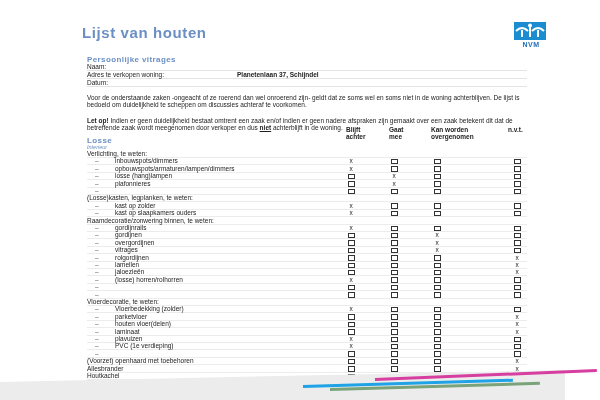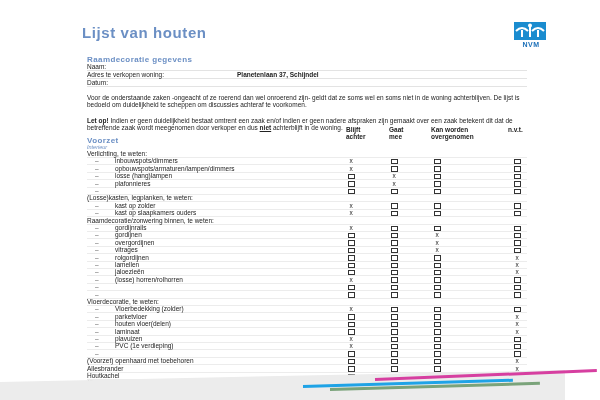--- a/index.html
+++ b/index.html
@@ -61,21 +61,21 @@
       <rect x="15" y="5" width="2" height="10" fill="#fff"></rect>
       <path d="M2 9 Q8 3 14 9" stroke="#fff" stroke-width="2" fill="none"></path>
       <path d="M18 9 Q24 3 30 9" stroke="#fff" stroke-width="2" fill="none"></path>
       <rect x="7" y="8" width="2" height="7" fill="#fff"></rect>
       <rect x="23" y="8" width="2" height="7" fill="#fff"></rect>
     </svg>
   </div>
   <div class="txt">NVM</div>
 </div>
 
-<div class="sec-title" style="top:55px;">Raamdecoratie gegevens</div>
+<div class="sec-title" style="top:55px;">Persoonlijke vitrages</div>
 <div class="pline" style="top:63px;"><span>Naam:</span><span class="val"></span></div>
 <div class="pline" style="top:71px;"><span>Adres te verkopen woning:</span><span class="val">Planetenlaan 37, Schijndel</span></div>
 <div class="pline" style="top:79px;"><span>Datum:</span><span class="val"></span></div>
 
 <div class="para" style="top:94px;">Voor de onderstaande zaken -ongeacht of ze roerend dan wel onroerend zijn- geldt dat ze soms wel en soms niet in de woning achterblijven. De lijst is bedoeld om duidelijkheid te scheppen om discussies achteraf te voorkomen.</div>
 <div class="para" style="top:117px;"><b>Let op!</b><span> Indien er geen duidelijkheid bestaat omtrent een zaak en/of indien er geen nadere afspraken zijn gemaakt over een zaak betekent dit dat de betreffende zaak wordt meegenomen door verkoper en dus </span><b class="u">niet</b><span> achterblijft in de woning.</span></div>
 
 <div class="colhdr" style="left:346px;">
     <div>Blijft</div>
     <div>achter</div>
@@ -86,21 +86,21 @@
   </div>
 <div class="colhdr" style="left:431px;">
     <div>Kan worden</div>
     <div>overgenomen</div>
   </div>
 <div class="colhdr" style="left:508px;">
     <div>n.v.t.</div>
     <div></div>
   </div>
 
-<div class="sec-title" style="top:136px;">Voorzet</div>
+<div class="sec-title" style="top:136px;">Losse</div>
 <div class="sub-title" style="top:144px;">Interieur</div>
 
 <div id="rows">
     <div class="row" style="top: 150px;">
       <span class="lbl">Verlichting, te weten:</span>
     </div>
     <div class="row item" style="top: 157.4px;">
       <span class="dash">–</span>
       <span class="lbl">inbouwspots/dimmers</span>
       <span class="cell" style="left: 260px;"><span class="xm">x</span></span>

